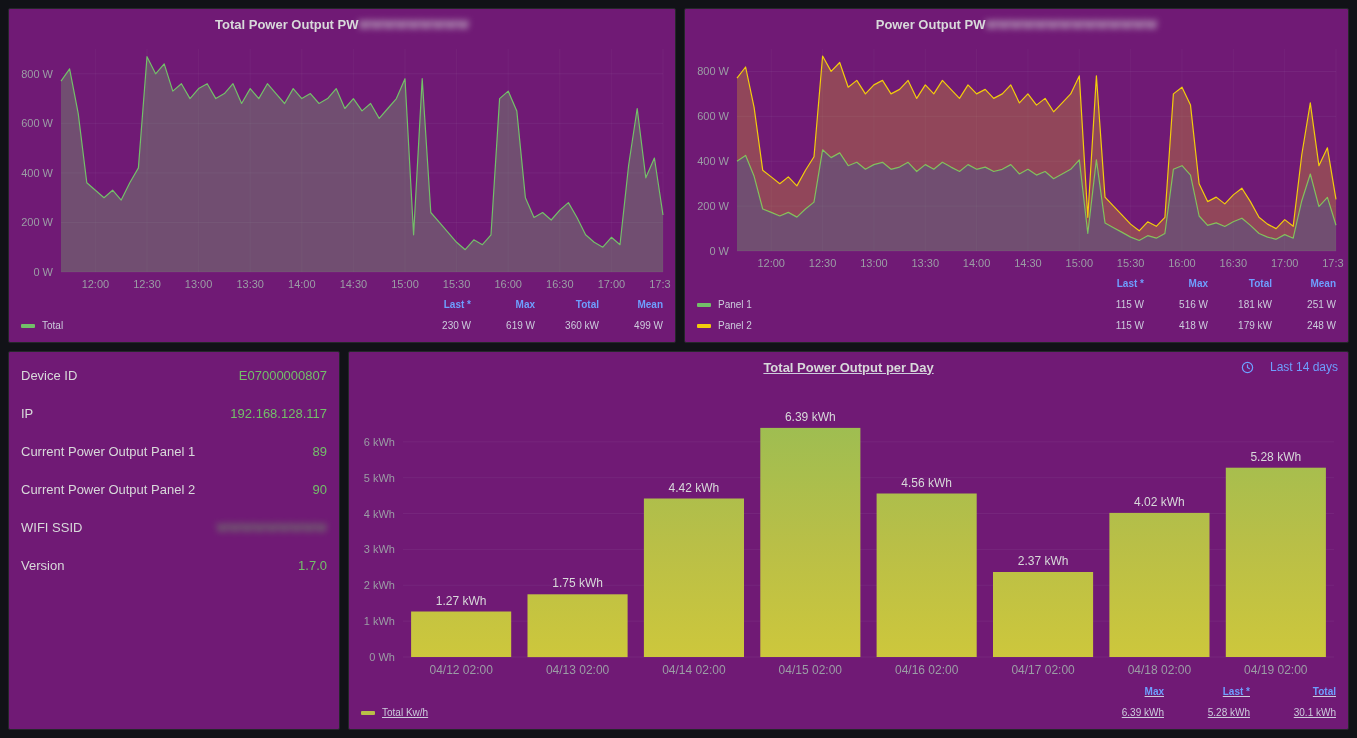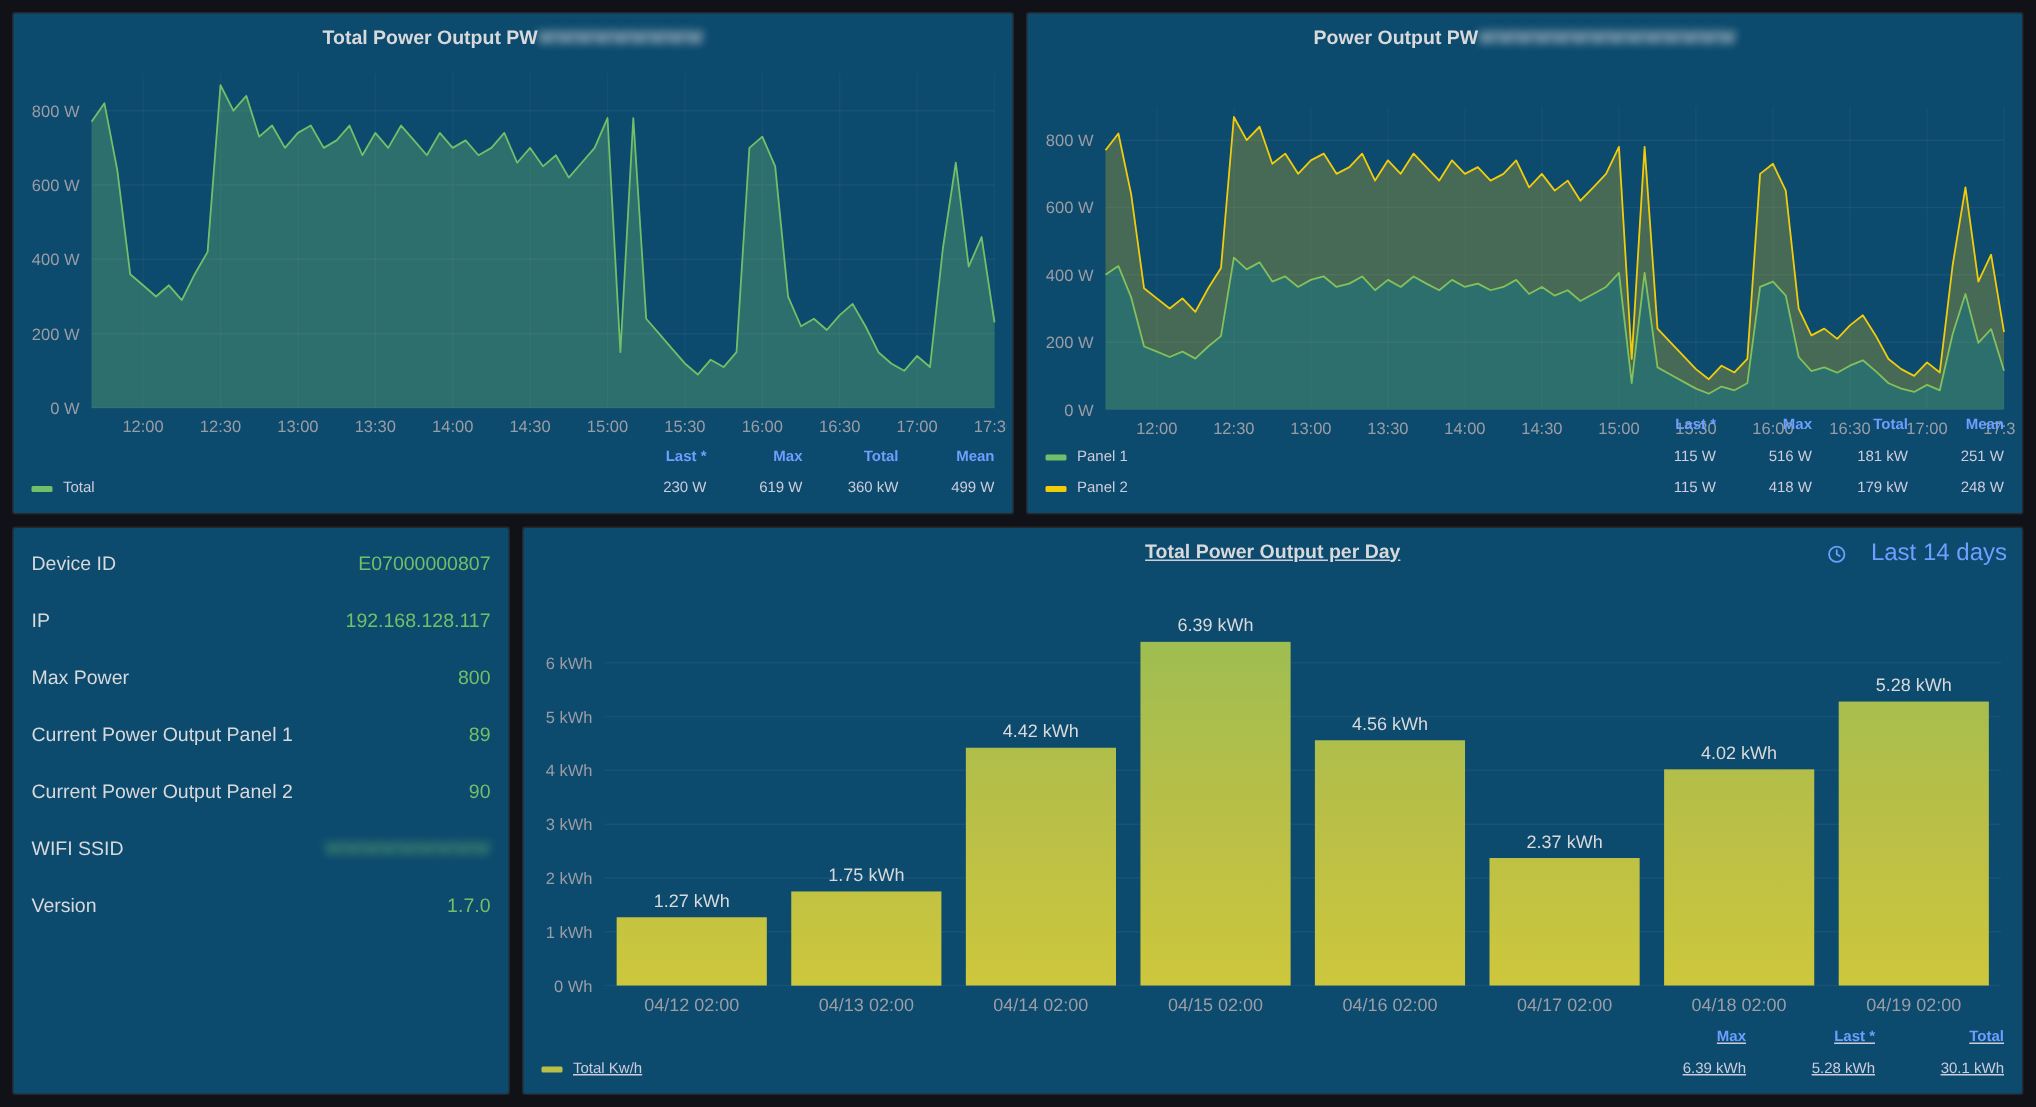--- a/index.html
+++ b/index.html
@@ -5,30 +5,30 @@
   * { box-sizing: border-box; margin: 0; padding: 0; }
   html,body { width:1357px; height:738px; overflow:hidden; }
   body {
     background:#111217;
     font-family:"Liberation Sans", sans-serif;
     color:#ccccdc;
   }
   .dashboard { padding:8px; display:flex; flex-direction:column; gap:8px; height:100%; }
   .row { display:flex; gap:8px; }
   .panel {
-    background:#0c4a6e;
+    background:#701a75;
     border:1px solid #25272b;
     border-radius:2px;
     display:flex; flex-direction:column;
     position:relative;
     overflow:hidden;
   }
   .row1 .panel { height:335px; }
   .row2 .panel { height:379px; }
-  .p-a { width:668px; } .p-b { width:665px;gap:22px; } .p-c { width:332px; } .p-d { width:1001px;text-decoration:underline; }
+  .p-a { width:668px; } .p-b { width:665px; } .p-c { width:332px; } .p-d { width:1001px;text-decoration:underline; }
 
   .panel-title {
     height:30px; flex:0 0 30px;
     display:flex; align-items:center; justify-content:center;
     font-size:13px; font-weight:600; color:#d8d9da;
     cursor:pointer; white-space:nowrap;
   }
   .redacted { filter:blur(3px); opacity:.8; }
 
   .chart { flex:1 1 auto; min-height:0; margin:0 4px; }
@@ -42,21 +42,21 @@
   .lg-row.hdr .stat { color:#6e9fff; font-weight:600; cursor:pointer; }
 
   .pv-rows { padding:4px 0; }
   .pv-row { display:flex; justify-content:space-between; align-items:center; height:38px; padding:0 12px; font-size:13px; }
   .pv-label { color:#d8d9da; }
   .pv-value { color:#73bf69; text-align:right; }
 
   .time-range {
     position:absolute; top:8px; right:10px;
     display:flex; align-items:center; gap:16px;
-    color:#6e9fff; font-size:16px; font-weight:500; cursor:pointer;
+    color:#6e9fff; font-size:12px; font-weight:500; cursor:pointer;
   }
 </style>
 </head>
 <body>
 
 <div class="dashboard">
 
   <div class="row row1">
 
     <section class="panel p-a">
@@ -205,24 +205,20 @@
 
     <section class="panel p-c">
       <div class="pv-rows">
         <div class="pv-row">
           <span class="pv-label">Device ID</span>
           <span class="pv-value">E07000000807</span>
         </div>
         <div class="pv-row">
           <span class="pv-label">IP</span>
           <span class="pv-value">192.168.128.117</span>
-        </div>
-        <div class="pv-row">
-          <span class="pv-label">Max Power</span>
-          <span class="pv-value">800</span>
         </div>
         <div class="pv-row">
           <span class="pv-label">Current Power Output Panel 1</span>
           <span class="pv-value">89</span>
         </div>
         <div class="pv-row">
           <span class="pv-label">Current Power Output Panel 2</span>
           <span class="pv-value">90</span>
         </div>
         <div class="pv-row">

